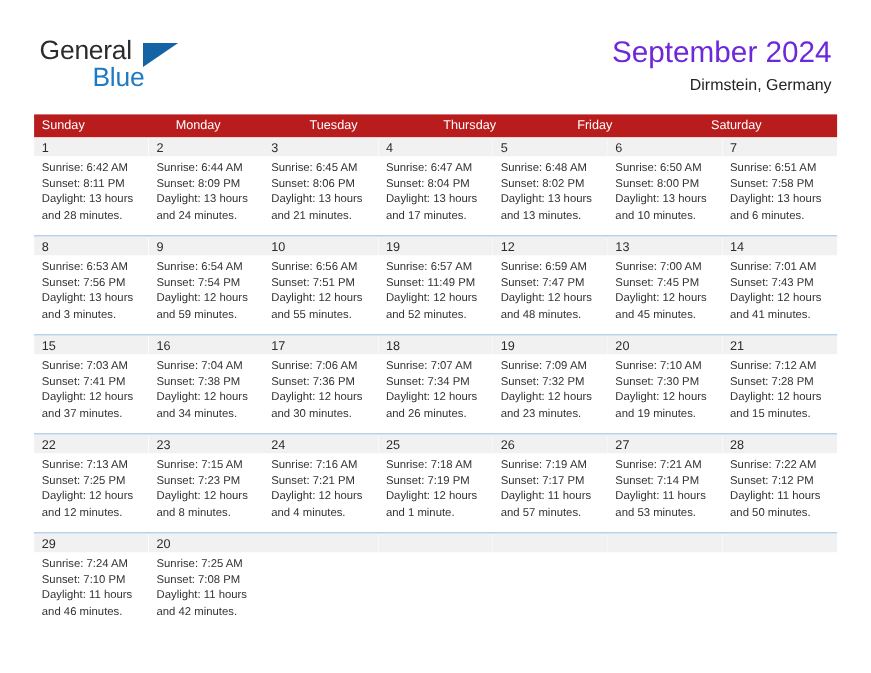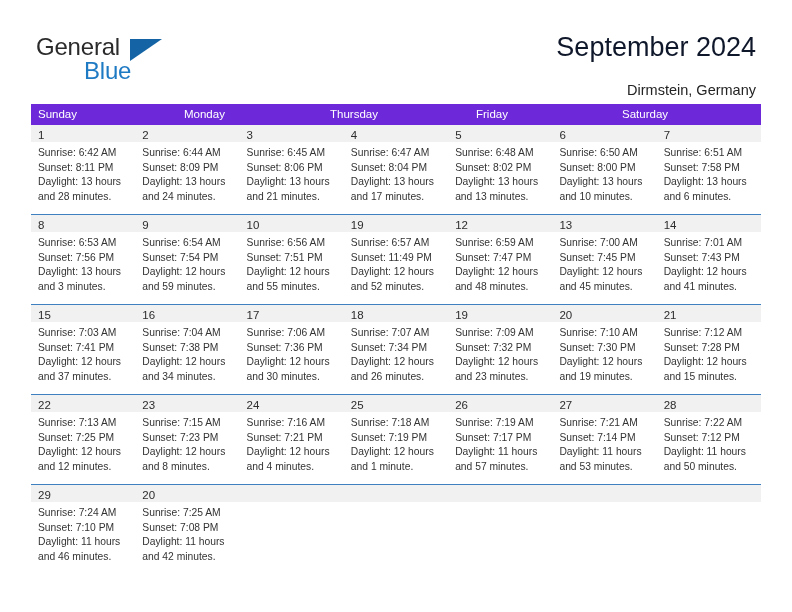--- a/index.html
+++ b/index.html
@@ -55,43 +55,43 @@
     border-bottom: 22px solid transparent;
   }
 
   .title-block {
     position: absolute;
     right: 36px; top: 30px;
     text-align: right;
   }
   .cal-title {
     font-size: 27px;
-    color: #0f172a;
+    color: #6d28d9;
     line-height: 34px;
     white-space: nowrap;
   }
   .cal-subtitle {
-    margin-top: 16px;
+    margin-top: 4px;
     font-size: 14.5px;
     color: #232323;
     line-height: 20px;
     white-space: nowrap;
   }
 
   
   .calendar {
     position: absolute;
     left: 31px; top: 104px;
     width: 730px;
   }
   .weekday-row {
     display: flex;
     width: 100%;
     height: 21px;
-    background: #6d28d9;
+    background: #b91c1c;
     align-items: flex-end;
   }
   .weekday {
     flex: 1 1 0;
     color: #ffffff;
     font-size: 11.5px;
     line-height: 21px;
     padding-left: 7px;
     white-space: nowrap;
     overflow: hidden;
@@ -151,20 +151,21 @@
       <div class="cal-title">September 2024</div>
       <div class="cal-subtitle">Dirmstein, Germany</div>
     </div>
 
   </div>
 
   <div class="calendar">
     <div class="weekday-row" id="weekday-row">
         <div class="weekday">Sunday</div>
         <div class="weekday">Monday</div>
+        <div class="weekday">Tuesday</div>
         <div class="weekday">Thursday</div>
         <div class="weekday">Friday</div>
         <div class="weekday">Saturday</div>
       </div>
     <div id="weeks-container">
         <div class="week-row">
           <div class="day-cell">
             <div class="day-num-band"><span class="day-num">1</span></div>
             <div class="day-body">
               <div class="day-line">Sunrise: 6:42 AM</div>

